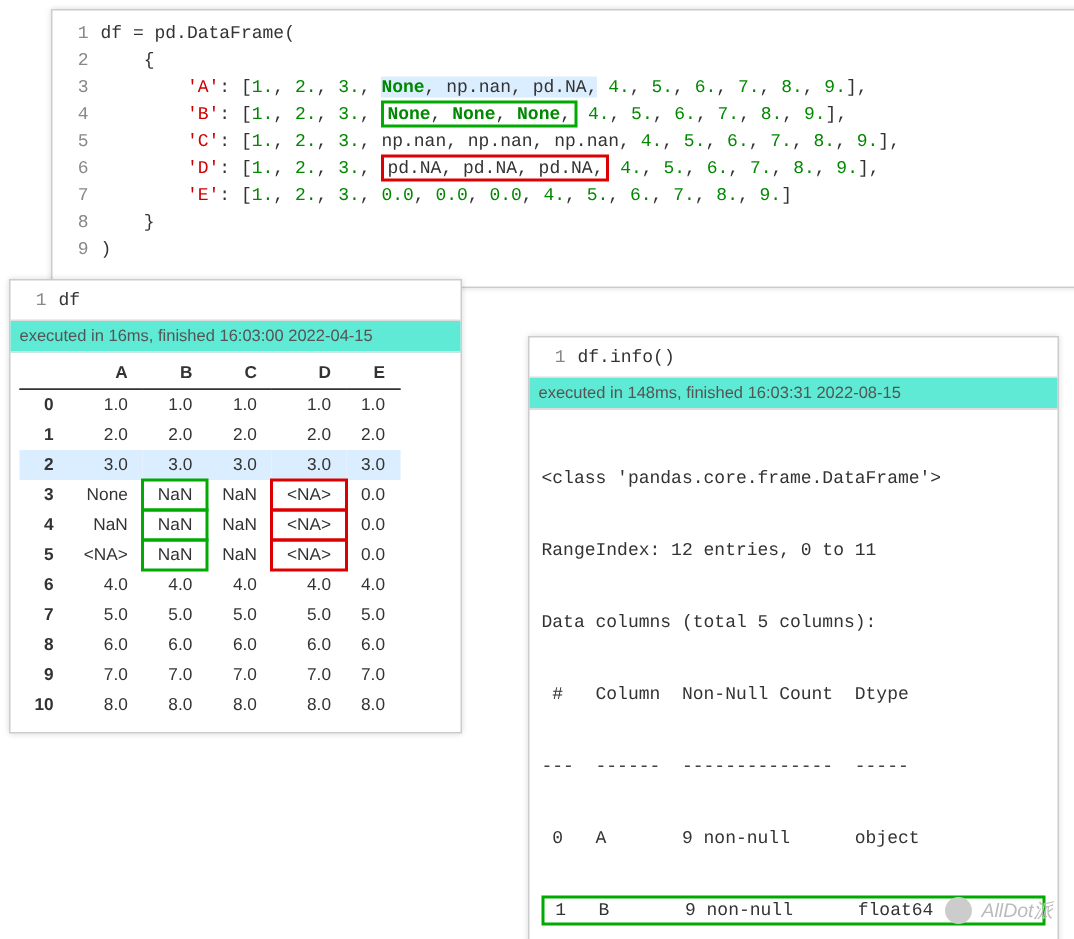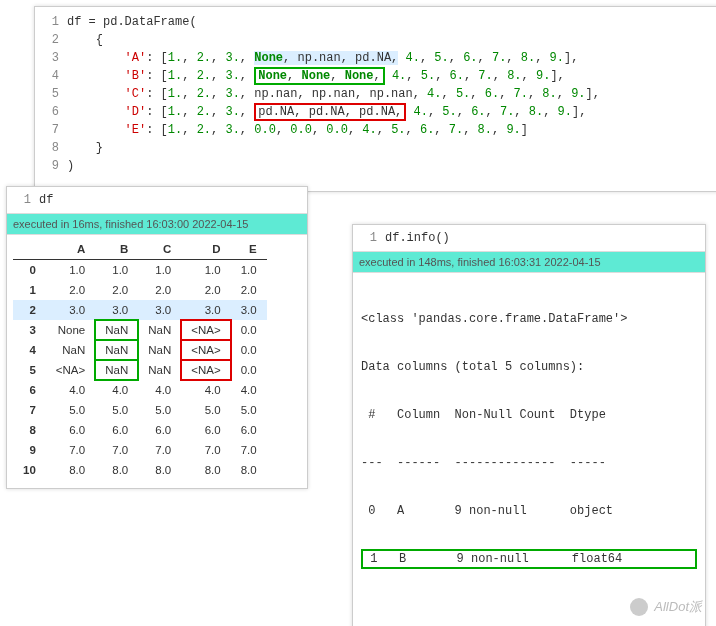--- a/index.html
+++ b/index.html
@@ -147,23 +147,24 @@
           <td>8.0</td>
           <td>8.0</td>
           <td>8.0</td>
         </tr>
       </tbody>
   </table>
 </div>
 
 <div id="info-cell" class="cell">
   <div class="input-row code-line"><span class="gutter">1</span><span>df.info()</span></div>
-  <div class="exec-info">executed in 148ms, finished 16:03:31 2022-04-15</div>
+  <div class="exec-info">executed in 148ms, finished 16:03:31 2022-08-15</div>
   <div class="out mono">
     <div>&lt;class 'pandas.core.frame.DataFrame'&gt;</div>
+    <div>RangeIndex: 12 entries, 0 to 11</div>
     <div>Data columns (total 5 columns):</div>
     <div> #   Column  Non-Null Count  Dtype  </div>
     <div>---  ------  --------------  -----  </div>
     <div> 0   A       9 non-null      object </div>
     <div class="info-row-g"> 1   B       9 non-null      float64</div>
     
     
     
     
     

